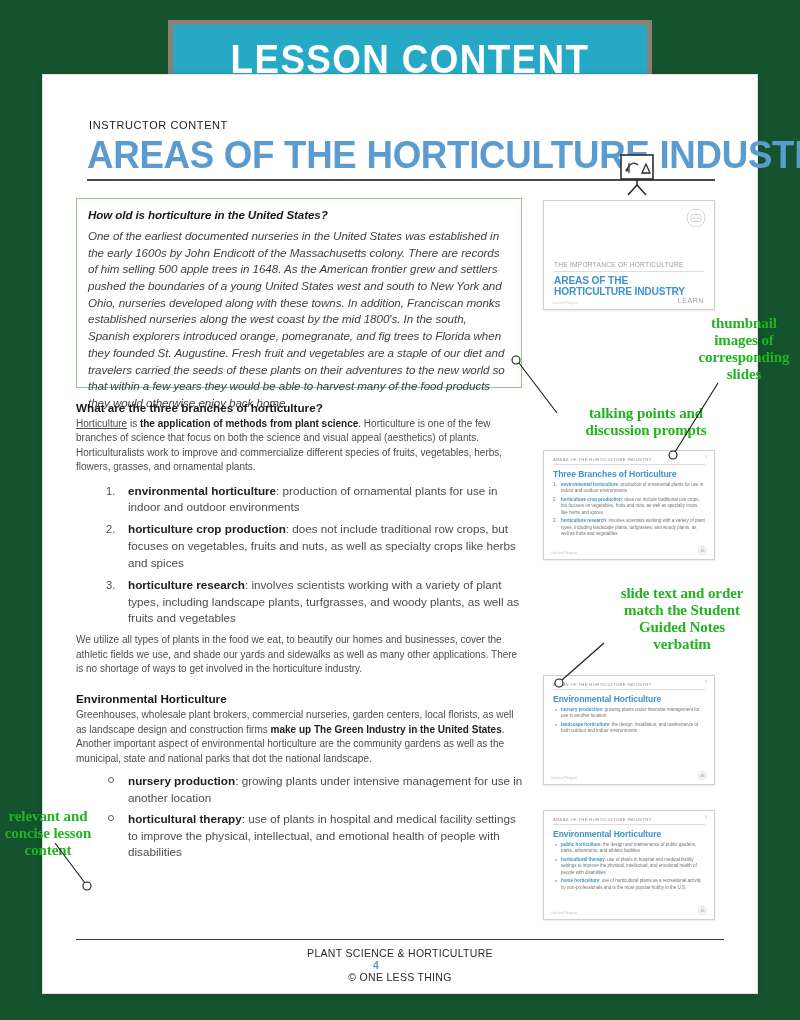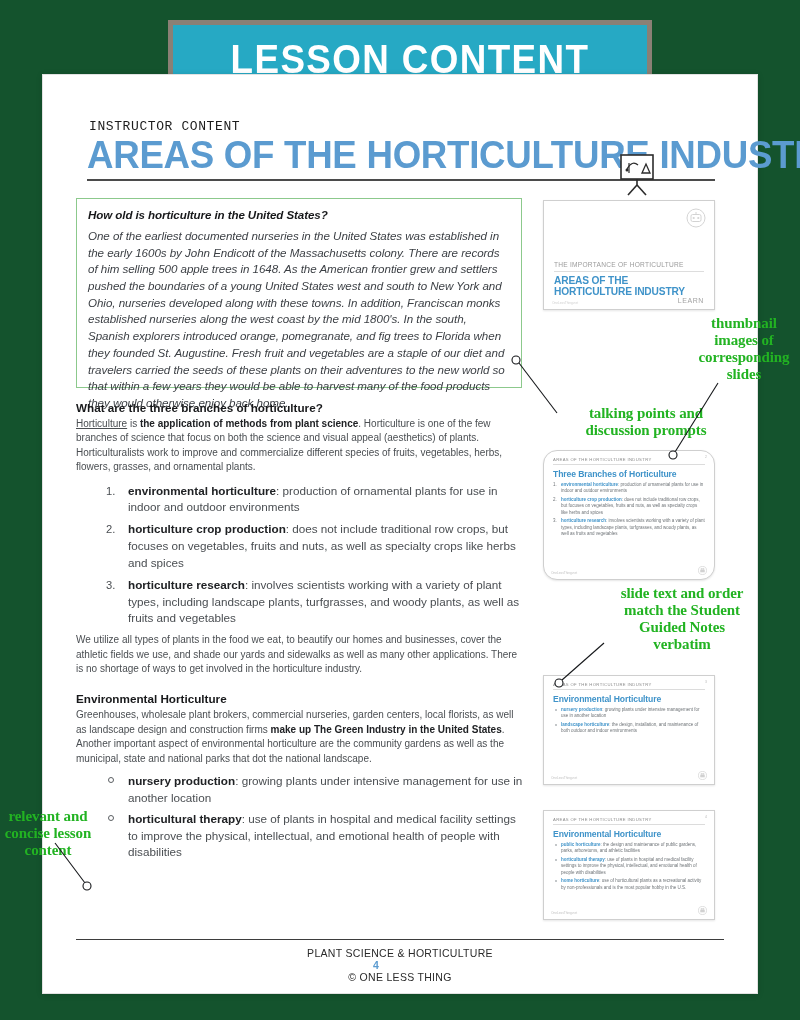--- a/index.html
+++ b/index.html
@@ -26,21 +26,21 @@
   
   .sheet {
     position: absolute; left: 42px; top: 74px; width: 716px; height: 920px;
     background: #ffffff; border: 1px solid #e2e2e2;
     box-shadow: 0 1px 6px rgba(0,0,0,0.14);
   }
 
   
   .kicker {
     position: absolute; left: 46px; top: 44px;
-    font-family: Liberation Mono, monospace; font-size: 13px;
+    font-family: Liberation Sans, sans-serif; font-size: 11px;
     letter-spacing: 0.6px; color: #1c1c1c;
   }
   .maintitle {
     position: absolute; left: 44px; top: 58px;
     font-family: "Liberation Sans Narrow", "Liberation Sans", sans-serif;
     font-weight: bold; font-size: 39px; color: #5b9bd0;
     letter-spacing: -0.3px; white-space: nowrap; transform: scaleX(0.94);
     transform-origin: left center;
   }
   .titlerule {
@@ -261,21 +261,21 @@
         <circle cx="12.3" cy="10" r="1.1" fill="#999"></circle>
         <line x1="10" y1="4" x2="10" y2="6.5" stroke="#999" stroke-width="1"></line>
       </svg>
       <div class="ts-kicker">THE IMPORTANCE OF HORTICULTURE</div>
       <div class="ts-rule"></div>
       <div class="ts-title">AREAS OF THE HORTICULTURE INDUSTRY</div>
       <div class="ts-learn">LEARN</div>
       <div class="ts-foot">OneLessThing.net</div>
     </div>
 
-    <div class="thumb" style="left:500px; top:375px; width:172px; height:130px;border-radius:14px;">
+    <div class="thumb" style="left:500px; top:375px; width:172px; height:110px;">
       <div class="t-pagenum">2</div>
       <div class="t-head">AREAS OF THE HORTICULTURE INDUSTRY</div>
       <div class="t-rule"></div>
       <div class="t-title">Three Branches of Horticulture</div>
       <ul class="t-list">
         <li><span class="tn">1.</span><b>environmental horticulture</b><span>: production of ornamental plants for use in indoor and outdoor environments</span></li>
         <li><span class="tn">2.</span><b>horticulture crop production</b><span>: does not include traditional row crops, but focuses on vegetables, fruits and nuts, as well as specialty crops like herbs and spices</span></li>
         <li><span class="tn">3.</span><b>horticulture research</b><span>: involves scientists working with a variety of plant types, including landscape plants, turfgrasses, and woody plants, as well as fruits and vegetables</span></li>
       </ul>
       <div class="t-foot">OneLessThing.net</div>

